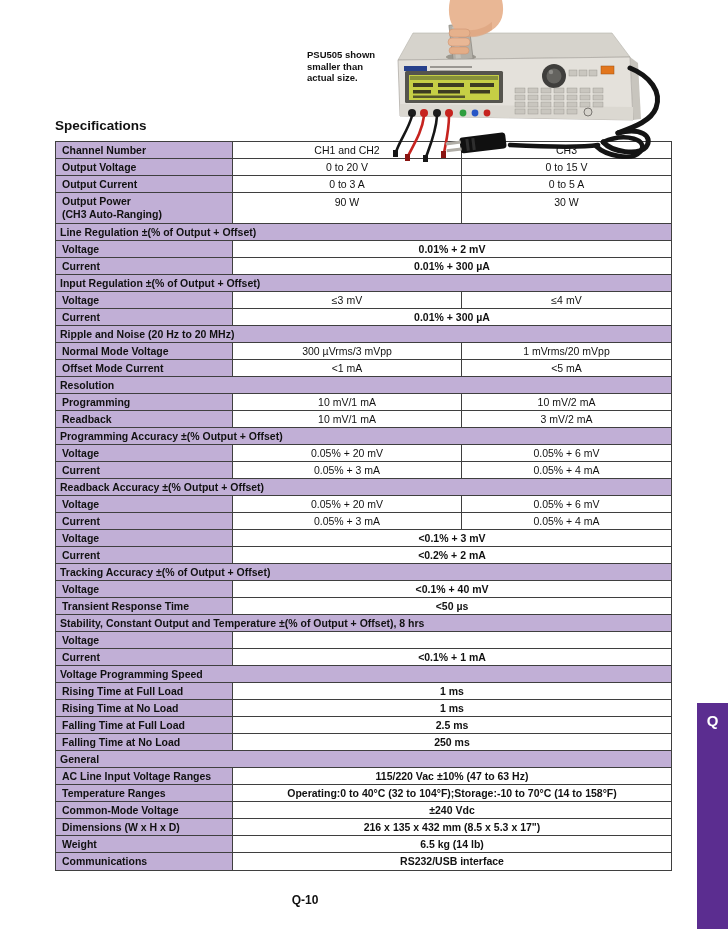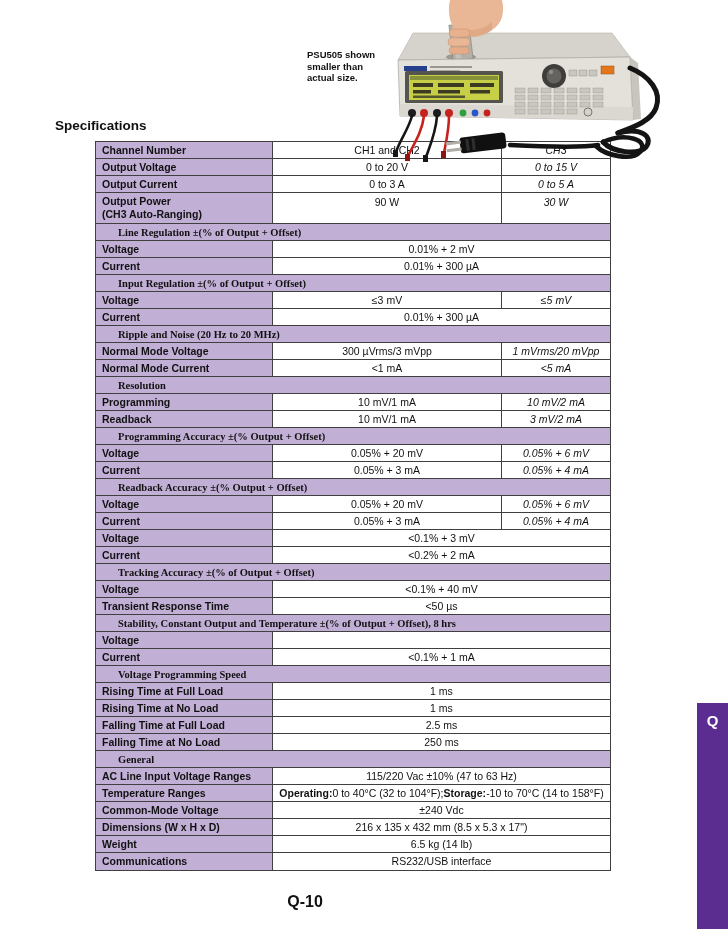--- a/index.html
+++ b/index.html
@@ -30,25 +30,24 @@
   }
 
   
   .spec-heading{
     position:absolute; left:55px; top:118px;
     font-size:13.5px; font-weight:bold;
   }
 
   
   .spec-table{
-    position:absolute; left:55px; top:141px; width:516px;
+    position:absolute; left:55px; top:141px; width:617px;
     border:1px solid var(--tbl-border);
     background:#ffffff;
     z-index:1;
-    margin-left:40px;
   }
   .row{
     display:flex; height:17px;
     border-bottom:1px solid var(--tbl-border);
     font-size:10.5px; line-height:15px;
   }
   .row:last-child{ border-bottom:none; }
   .row.tall{ height:31px; }
   .cell{ display:flex; align-items:center; overflow:hidden; }
   .cell.label{
@@ -56,33 +55,33 @@
     background:var(--row-purple);
     border-right:1px solid var(--tbl-border);
     font-weight:bold; padding-left:6px;
     white-space:pre-line; line-height:13px;
   }
   .cell.v1{
     width:229px; flex:0 0 229px;
     border-right:1px solid var(--tbl-border);
     justify-content:center; text-align:left;
   }
-  .cell.v2{ flex:1; justify-content:center; text-align:left;font-style:italic; }
-  .cell.vspan{ flex:1; justify-content:center; text-align:left; }
+  .cell.v2{ flex:1; justify-content:center; text-align:left; }
+  .cell.vspan{ flex:1; justify-content:center; text-align:left;font-weight:bold; }
   .row.tall .cell{ align-items:flex-start; padding-top:2px; }
   .row.section{
     background:var(--row-purple);
-    font-weight:bold; align-items:center; padding-left:22px;font-family:Liberation Serif, serif;
+    font-weight:bold; align-items:center; padding-left:4px;
   }
   .row.section .sec-label{ line-height:15px; }
 
   
   .page-number{
     position:absolute; left:255px; top:893px; width:100px;
-    text-align:center; font-size:16px; font-weight:bold;
+    text-align:center; font-size:12px; font-weight:bold;
   }
   .side-tab{
     position:absolute; left:697px; top:703px; width:31px; height:226px;
     background:var(--tab-purple);
     display:flex; justify-content:center; align-items:flex-start;
     padding-top:9px;
     color:#ffffff; font-size:15px; font-weight:bold;
     z-index:4;
   }
 </style>
@@ -251,36 +250,36 @@
     <div class="row">
       <div class="cell label">Current</div>
       <div class="cell vspan">0.01% + 300 µA</div>
     </div>
     <div class="row section">
       <div class="sec-label">Input Regulation ±(% of Output + Offset)</div>
     </div>
     <div class="row">
       <div class="cell label">Voltage</div>
       <div class="cell v1">≤3 mV</div>
-      <div class="cell v2">≤5 mV</div>
+      <div class="cell v2">≤4 mV</div>
     </div>
     <div class="row">
       <div class="cell label">Current</div>
       <div class="cell vspan">0.01% + 300 µA</div>
     </div>
     <div class="row section">
       <div class="sec-label">Ripple and Noise (20 Hz to 20 MHz)</div>
     </div>
     <div class="row">
       <div class="cell label">Normal Mode Voltage</div>
       <div class="cell v1">300 µVrms/3 mVpp</div>
       <div class="cell v2">1 mVrms/20 mVpp</div>
     </div>
     <div class="row">
-      <div class="cell label">Normal Mode Current</div>
+      <div class="cell label">Offset Mode Current</div>
       <div class="cell v1">&lt;1 mA</div>
       <div class="cell v2">&lt;5 mA</div>
     </div>
     <div class="row section">
       <div class="sec-label">Resolution</div>
     </div>
     <div class="row">
       <div class="cell label">Programming</div>
       <div class="cell v1">10 mV/1 mA</div>
       <div class="cell v2">10 mV/2 mA</div>

